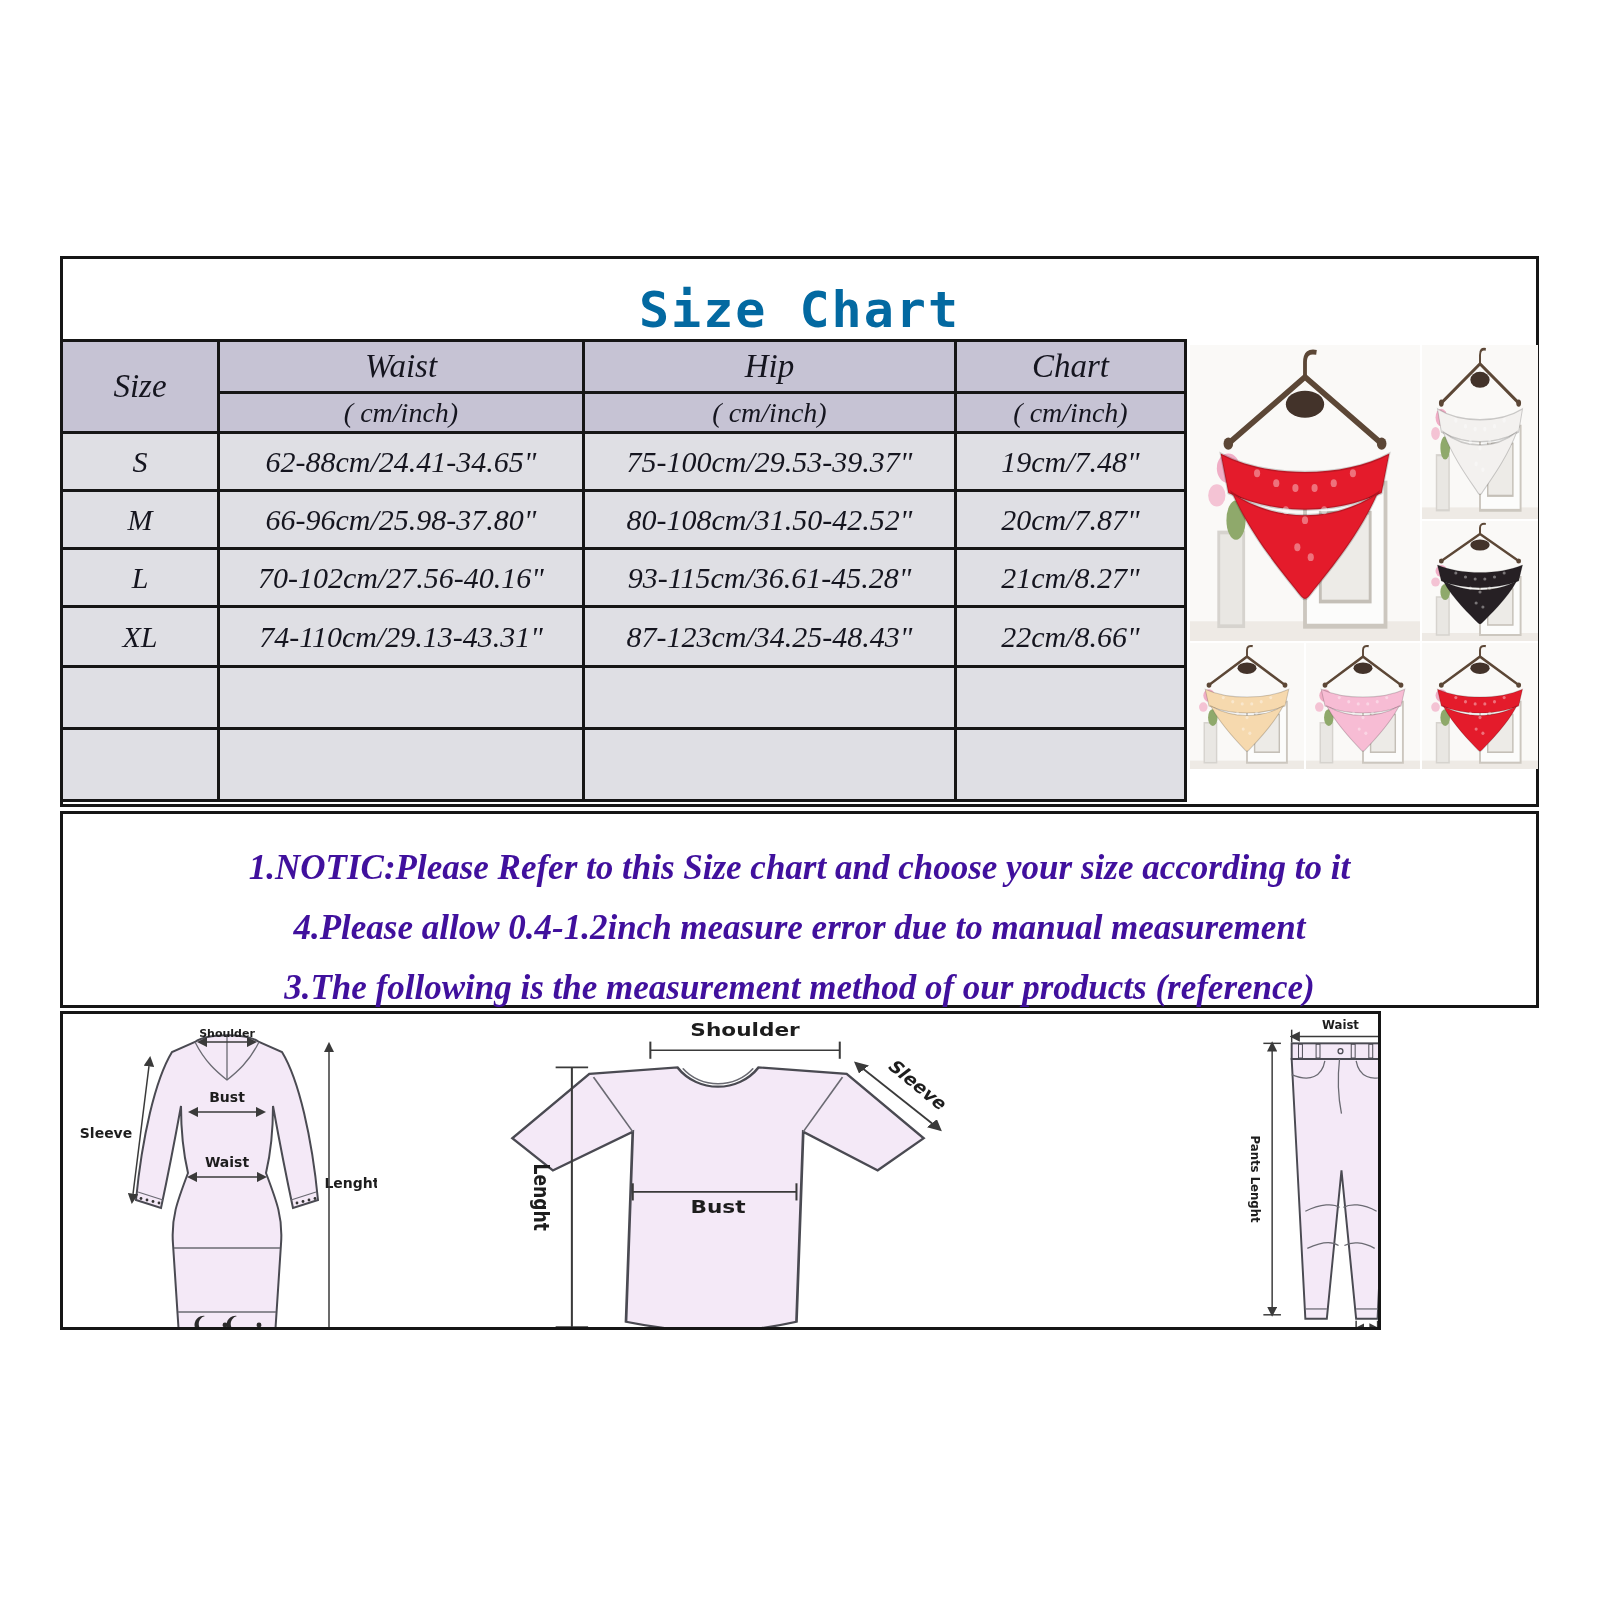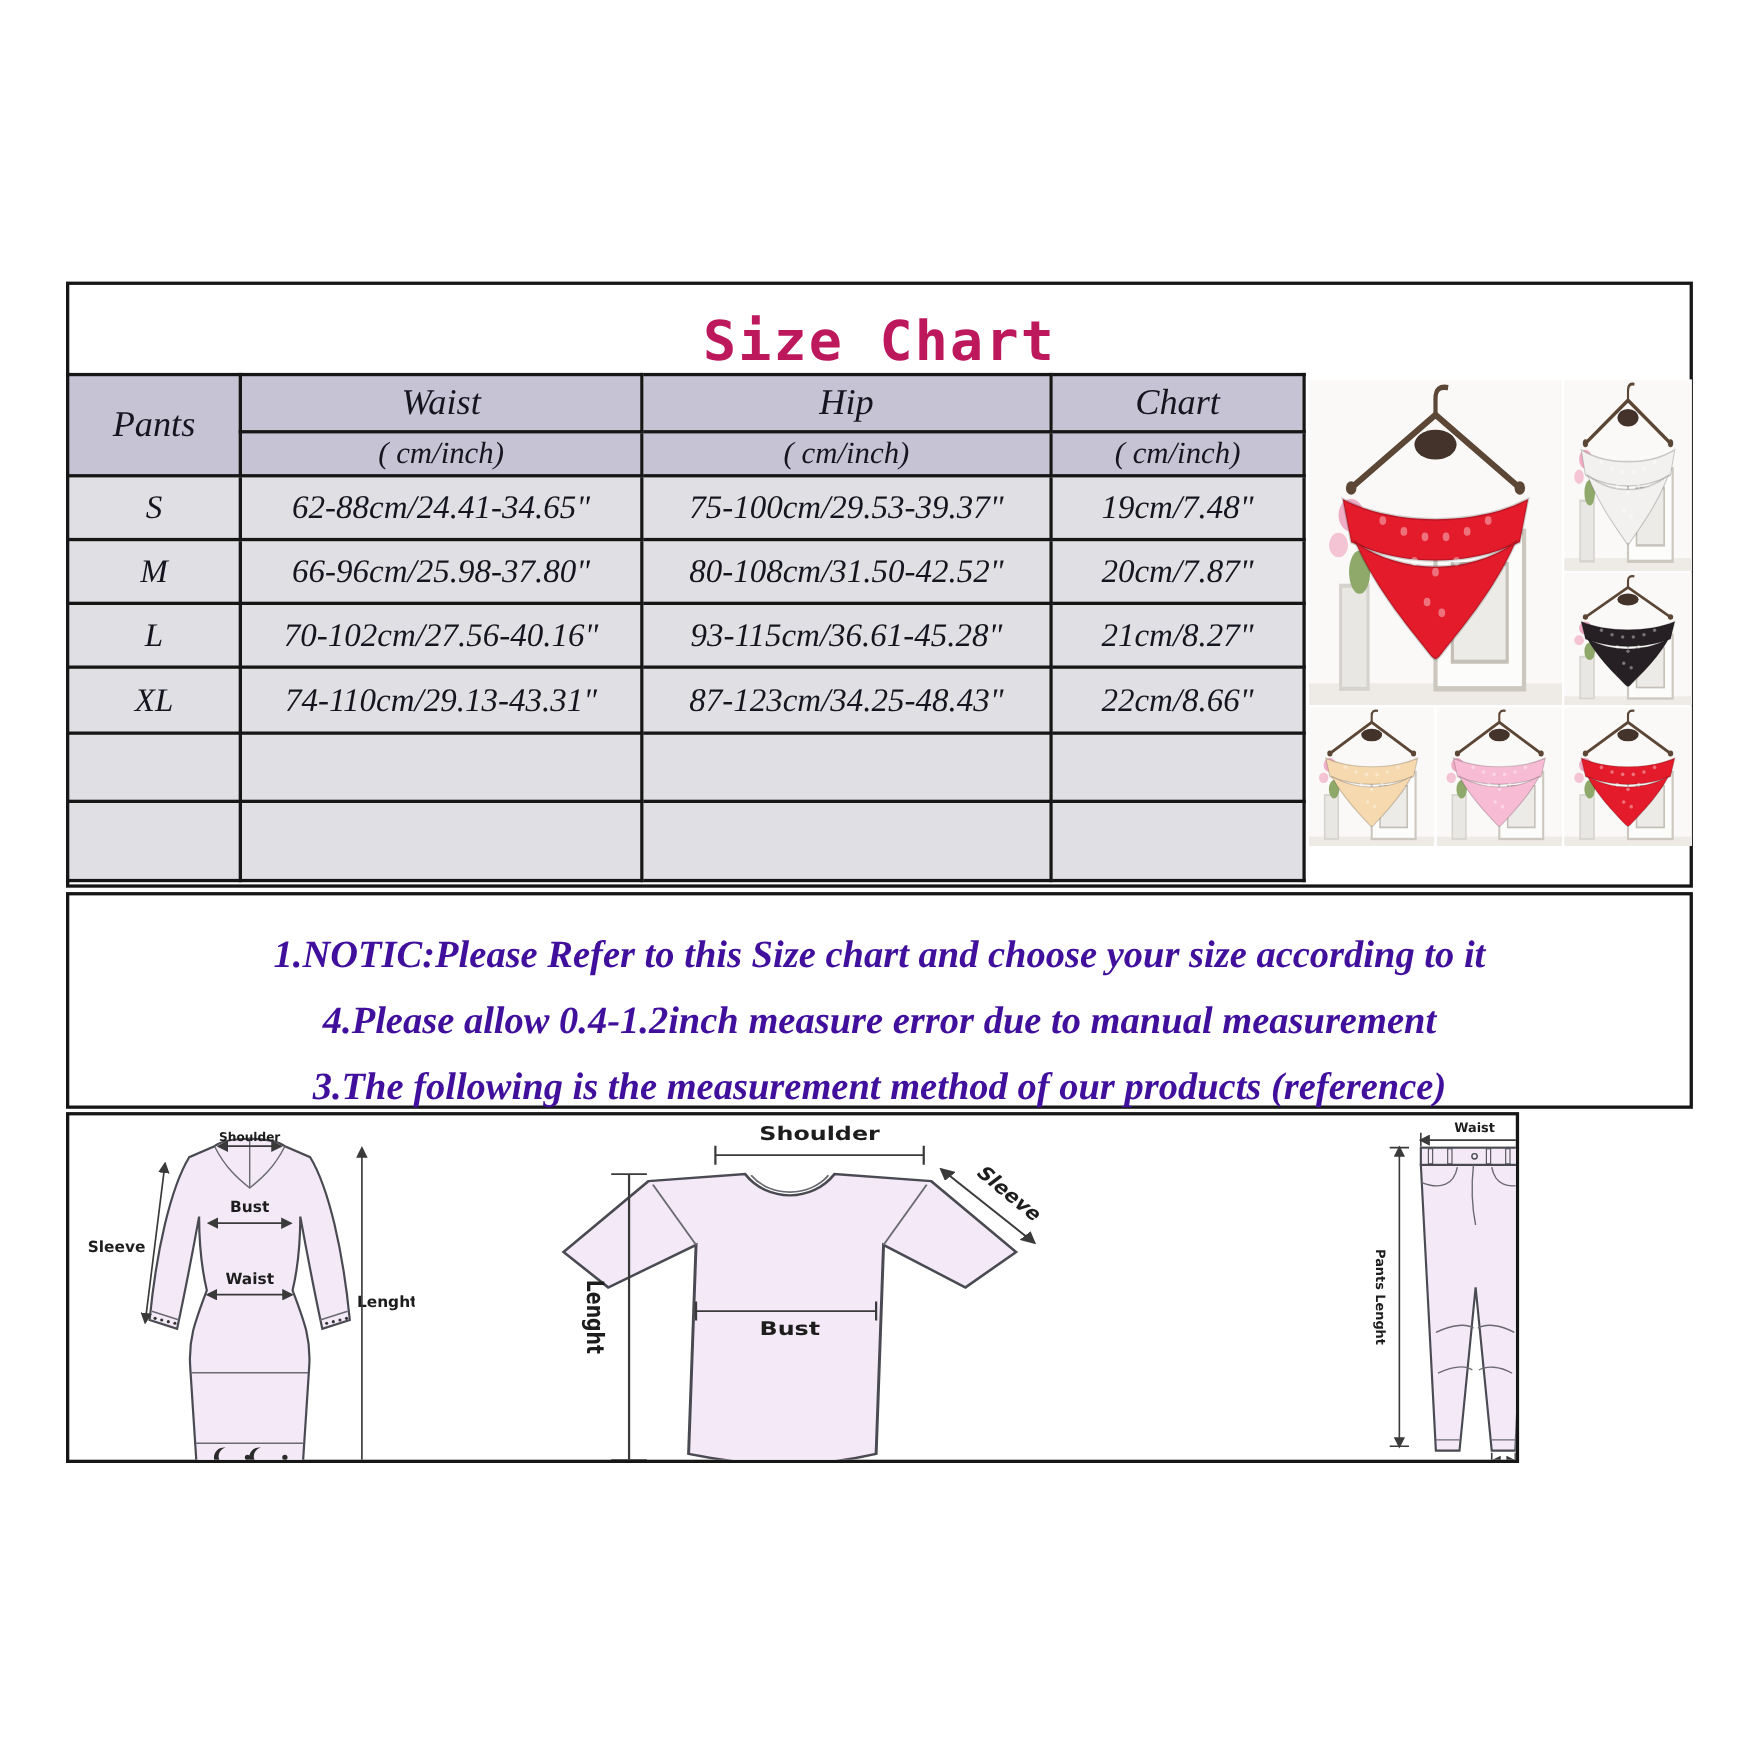--- a/index.html
+++ b/index.html
@@ -6,21 +6,21 @@
   body{
     width:1600px;height:1600px;position:relative;background:#ffffff;
     font-family:"Liberation Sans", sans-serif;
   }
   .box{position:absolute;box-sizing:border-box;border:3px solid #161616;background:#fff;}
   
   #topbox{left:60px;top:256px;width:1479px;height:551px;}
   .title-band{height:80px;display:flex;align-items:flex-end;justify-content:center;padding-bottom:4px;}
   .title{
     font-family:"DejaVu Sans Mono", monospace;font-weight:bold;font-size:50px;
-    letter-spacing:2px;color:#be185d;
+    letter-spacing:2px;color:#0369a1;
   }
   
   table.size-table{position:absolute;left:-3px;top:80px;border-collapse:collapse;table-layout:fixed;}
   .size-table th,.size-table td{
     border:3px solid #161616;text-align:center;vertical-align:middle;
     font-family:"Liberation Serif", serif;font-style:italic;color:#15151f;padding:0;
     overflow:hidden;white-space:nowrap;
   }
   .size-table thead th{background:#c6c3d4;font-size:33px;font-weight:normal;}
   .size-table .unit-row th{font-size:28px;}
@@ -104,21 +104,21 @@
 
   <table class="size-table">
     <colgroup>
       <col style="width:157px">
         <col style="width:365px">
         <col style="width:372px">
         <col style="width:230px">
     </colgroup>
     <thead>
       <tr class="r-h1">
-        <th rowspan="2">Pants</th>
+        <th rowspan="2">Size</th>
         <th>Waist</th>
         <th>Hip</th>
         <th>Chart</th>
       </tr>
       <tr class="r-h2 unit-row">
         <th>( cm/inch)</th>
         <th>( cm/inch)</th>
         <th>( cm/inch)</th>
       </tr>
     </thead>

